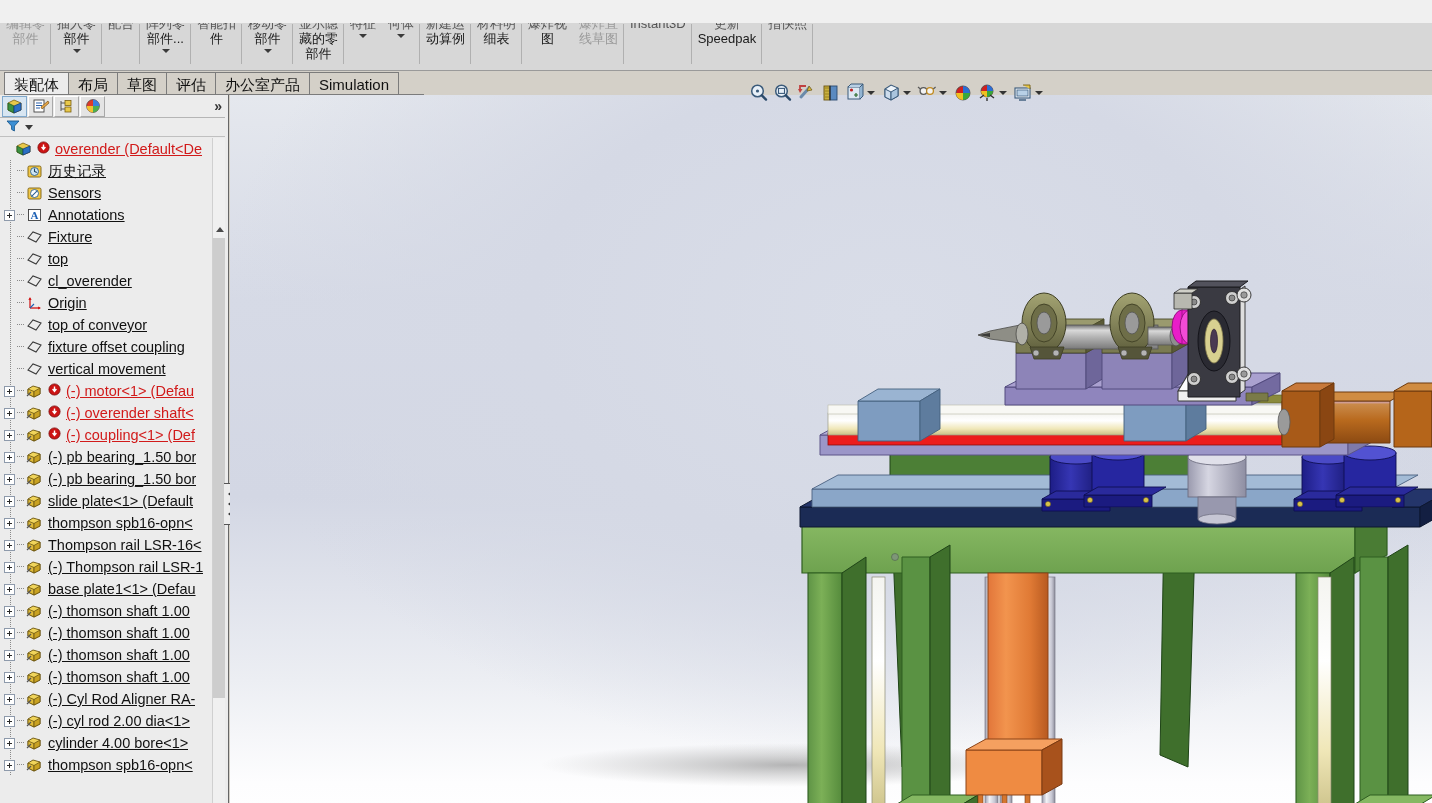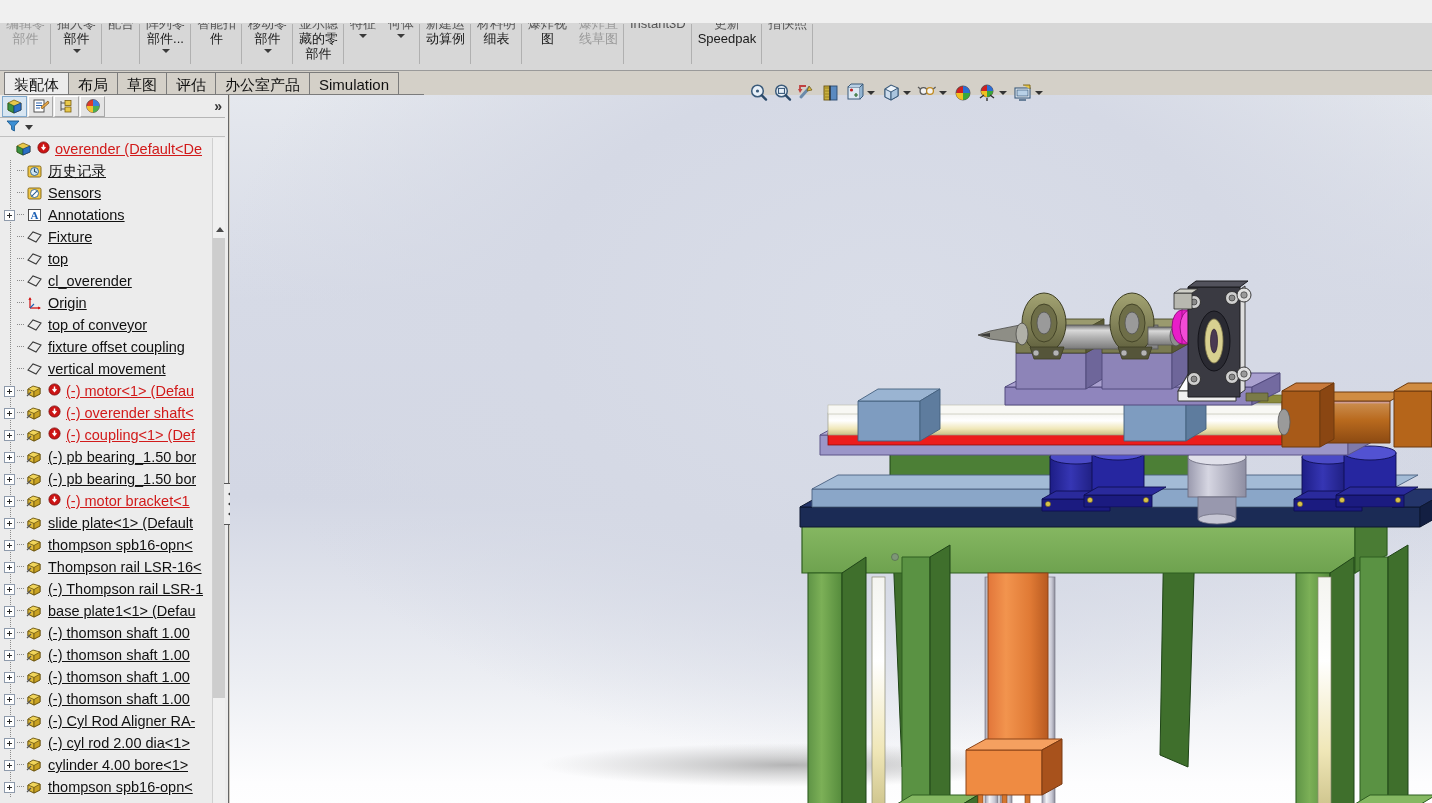--- a/index.html
+++ b/index.html
@@ -597,36 +597,20 @@
           <span class="vline"></span>
           <span class="expander" style="z-index: 2;"></span>
           <span class="dotlead"></span>
           <span class="ticon"><svg width="17" height="16" viewBox="0 0 17 16">
               <polygon points="2,6 7,3 14,5 14,11 8,14 2,11" fill="#f0d45a" stroke="#6a5410" stroke-width="0.9"></polygon>
               <polygon points="2,6 8,8.5 8,14 2,11" fill="#e0bc3a" stroke="#6a5410" stroke-width="0.8"></polygon>
               <polygon points="8,8.5 14,5 14,11 8,14" fill="#c9a222" stroke="#6a5410" stroke-width="0.8"></polygon>
               <path d="M1,13 L5,9" stroke="#555" stroke-width="1.2" fill="none"></path>
             </svg></span>
           <span class="tlabel">(-) pb bearing_1.50 bor</span>
-        </div>
-        <div class="tnode red">
-          <span class="vline"></span>
-          <span class="expander" style="z-index: 2;"></span>
-          <span class="dotlead"></span>
-          <span class="ticon"><svg width="17" height="16" viewBox="0 0 17 16">
-              <polygon points="2,6 7,3 14,5 14,11 8,14 2,11" fill="#f0d45a" stroke="#6a5410" stroke-width="0.9"></polygon>
-              <polygon points="2,6 8,8.5 8,14 2,11" fill="#e0bc3a" stroke="#6a5410" stroke-width="0.8"></polygon>
-              <polygon points="8,8.5 14,5 14,11 8,14" fill="#c9a222" stroke="#6a5410" stroke-width="0.8"></polygon>
-              <path d="M1,13 L5,9" stroke="#555" stroke-width="1.2" fill="none"></path>
-            </svg></span>
-          <span class="ticon" style="width: 15px; margin-right: 3px;"><svg width="13" height="13" viewBox="0 0 13 13">
-              <circle cx="6.5" cy="6.5" r="5.6" fill="#cc1414" stroke="#7a0a0a" stroke-width="0.8"></circle>
-              <path d="M6.5,3.4 L6.5,7.2 M4.6,6 L6.5,8.4 L8.4,6" stroke="#fff" stroke-width="1.4" fill="none"></path>
-            </svg></span>
-          <span class="tlabel">(-) motor bracket&lt;1</span>
         </div>
         <div class="tnode">
           <span class="vline"></span>
           <span class="expander" style="z-index: 2;"></span>
           <span class="dotlead"></span>
           <span class="ticon"><svg width="17" height="16" viewBox="0 0 17 16">
               <polygon points="2,6 7,3 14,5 14,11 8,14 2,11" fill="#f0d45a" stroke="#6a5410" stroke-width="0.9"></polygon>
               <polygon points="2,6 8,8.5 8,14 2,11" fill="#e0bc3a" stroke="#6a5410" stroke-width="0.8"></polygon>
               <polygon points="8,8.5 14,5 14,11 8,14" fill="#c9a222" stroke="#6a5410" stroke-width="0.8"></polygon>
               <path d="M1,13 L5,9" stroke="#555" stroke-width="1.2" fill="none"></path>

